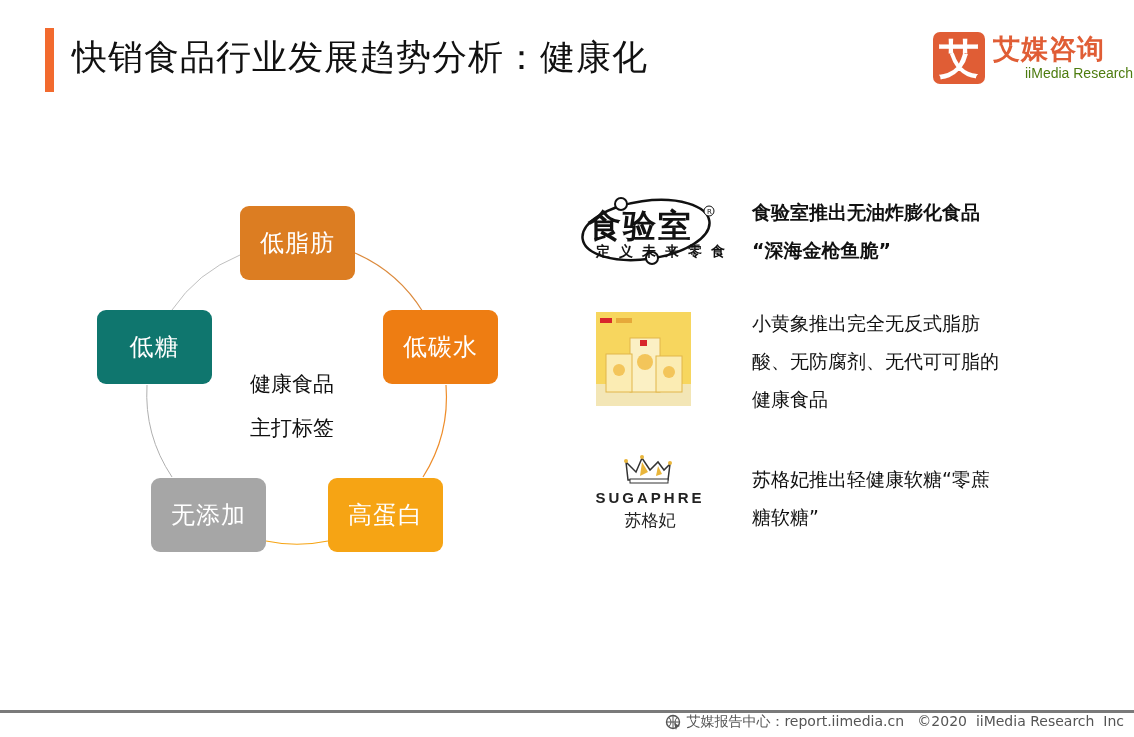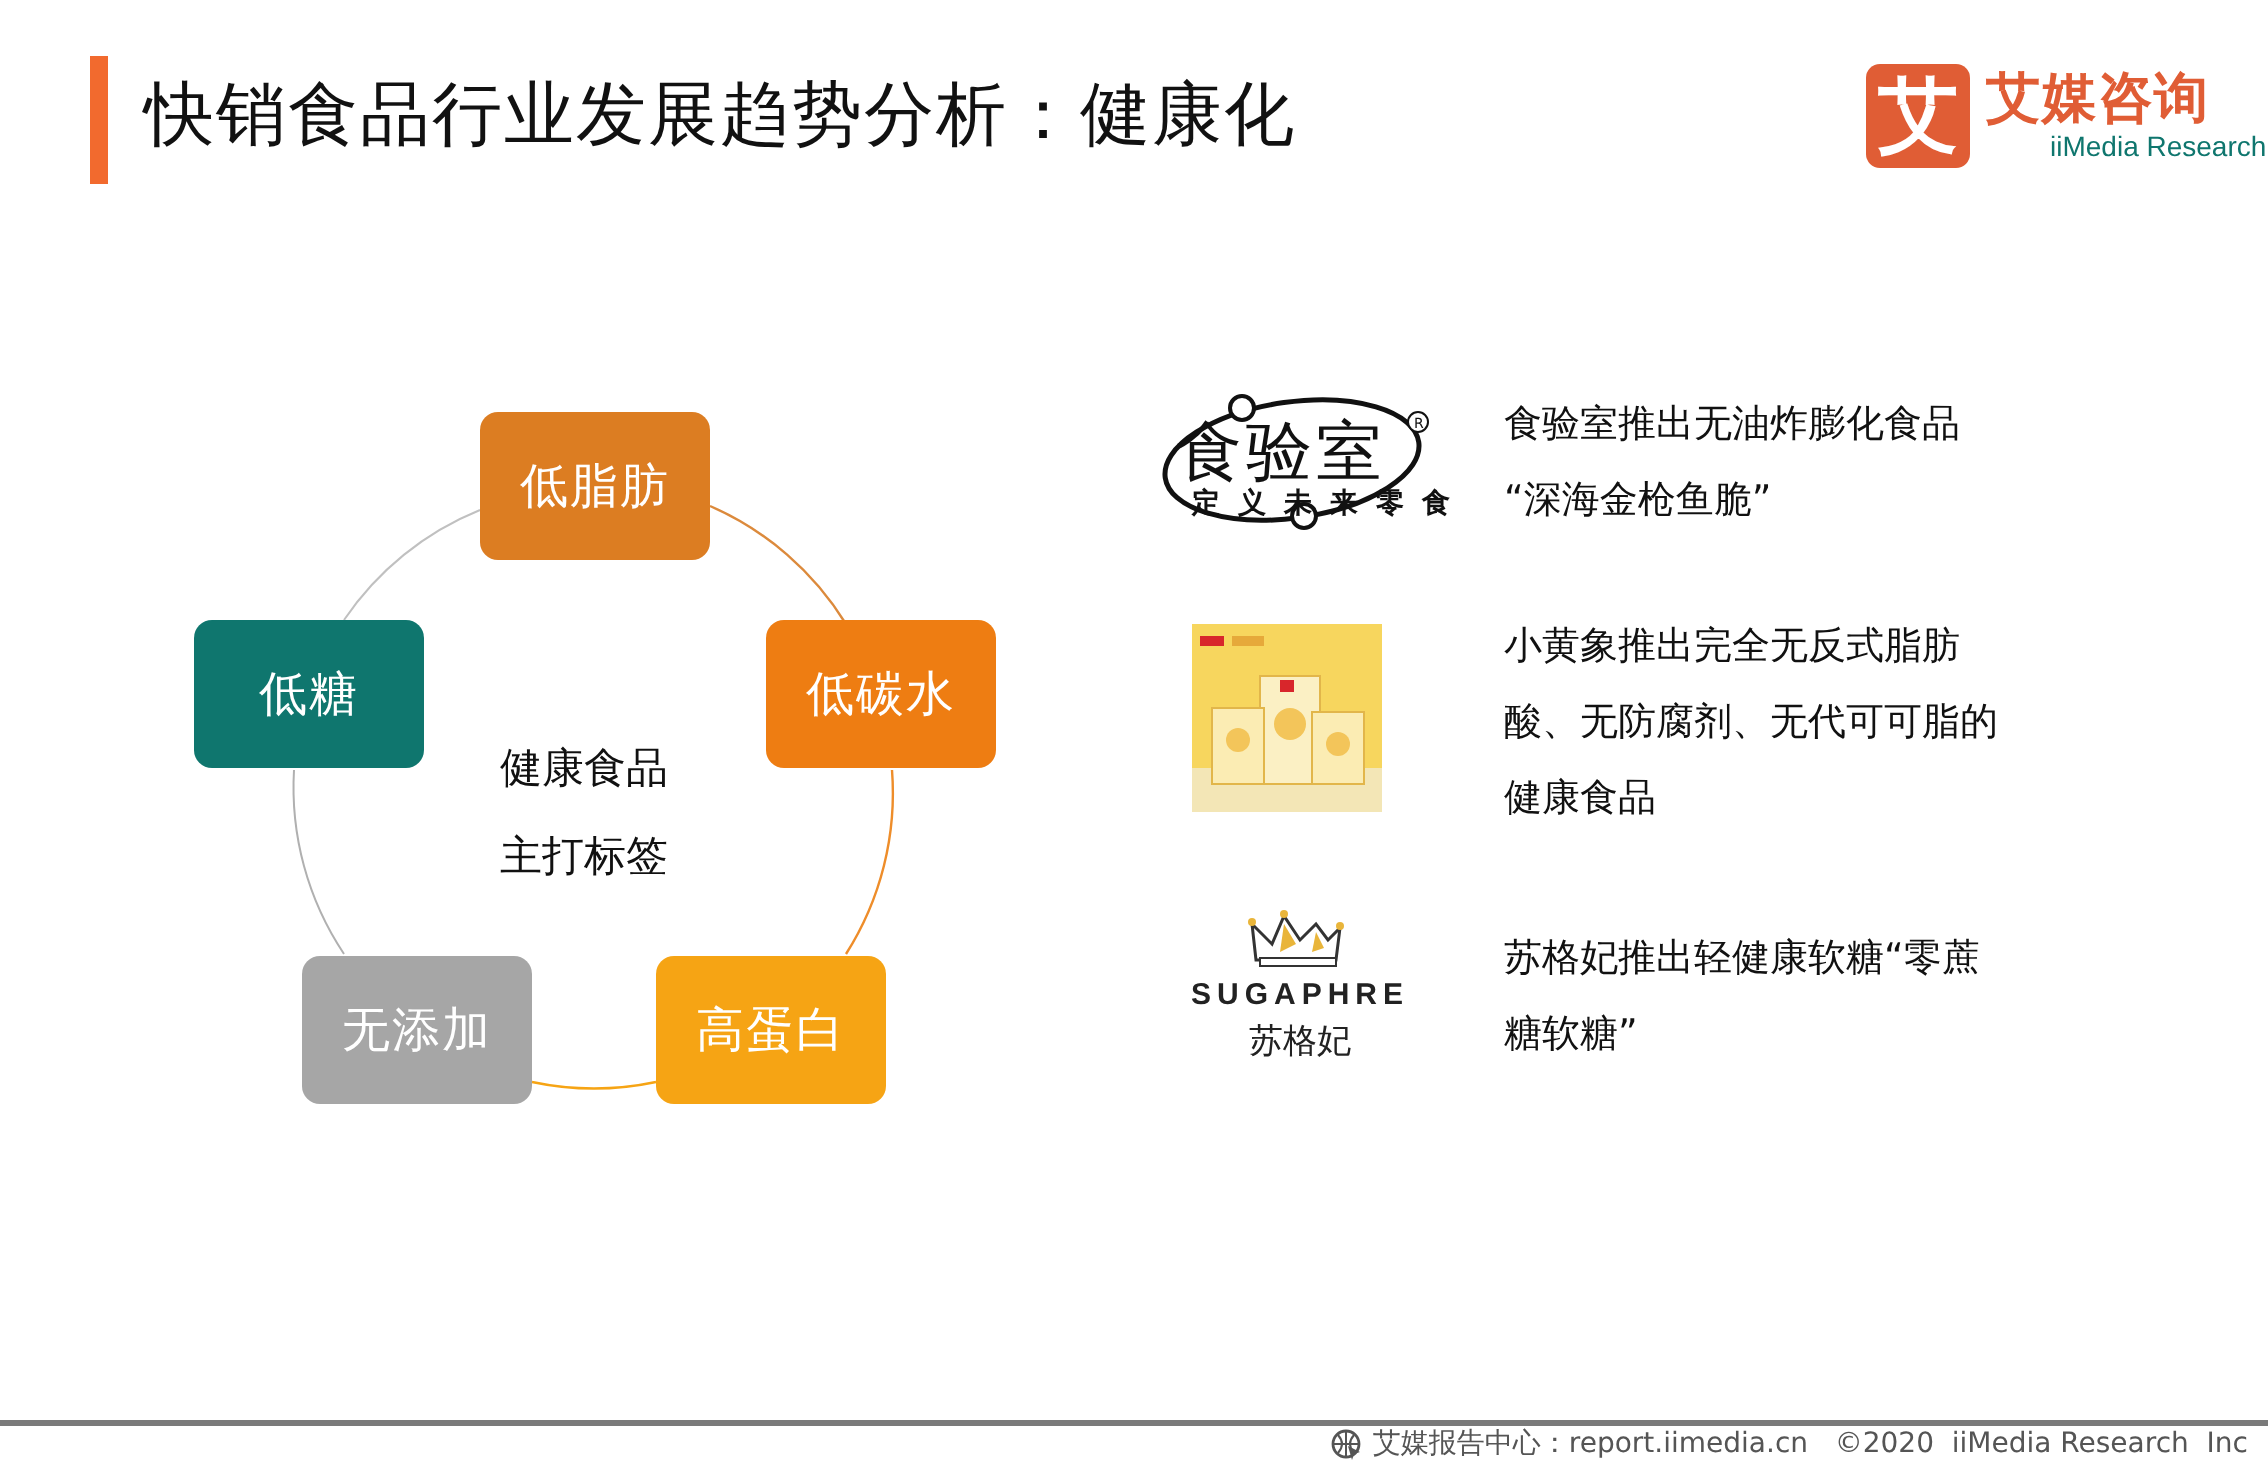--- a/index.html
+++ b/index.html
@@ -8,21 +8,21 @@
       background: #ffffff;
       font-family: "DejaVu Sans", "Liberation Sans", sans-serif;
       color: #111;
     }
     .title-accent { position: absolute; left: 45px; top: 28px; width: 9px; height: 64px; background: #f26a2e; }
     .page-title { position: absolute; left: 72px; top: 34px; font-size: 35px; font-weight: 500; color: #111; letter-spacing: 1px; white-space: nowrap; }
 
     .brand { position: absolute; left: 933px; top: 32px; width: 185px; height: 52px; }
     .brand-mark { position: absolute; left: 0; top: 0; width: 52px; height: 52px; background: #e05d35; border-radius: 7px; color: #fff; font-size: 40px; font-weight: bold; line-height: 52px; text-align: center; }
     .brand-cn { position: absolute; left: 60px; top: -1px; font-size: 27px; font-weight: bold; color: #e05d35; letter-spacing: 1px; white-space: nowrap; }
-    .brand-en { position: absolute; left: 60px; top: 33px; font-size: 14px; color: #0f766e; white-space: nowrap; font-family: "Liberation Sans", sans-serif; padding-left: 32px; }
+    .brand-en { position: absolute; left: 60px; top: 33px; font-size: 14px; color: #4d7c0f; white-space: nowrap; font-family: "Liberation Sans", sans-serif; padding-left: 32px; }
 
     .cycle { position: absolute; left: 0; top: 0; width: 560px; height: 620px; }
     .cycle svg { position: absolute; left: 0; top: 0; }
     .tag-box {
       position: absolute; width: 115px; height: 74px; border-radius: 9px;
       color: #fff; font-size: 24px; display: flex; align-items: center; justify-content: center;
       letter-spacing: 1px;
     }
     .center-label { position: absolute; left: 250px; top: 362px; font-size: 21px; line-height: 44px; color: #111; text-align: right; }
 
@@ -79,24 +79,24 @@
 </div>
 
 <div class="item-logo logo-shiyanshi">
   <svg width="140" height="75">
     <ellipse cx="68" cy="38" rx="64" ry="29" fill="none" stroke="#111" stroke-width="2.5" transform="rotate(-8 68 38)"></ellipse>
     <circle cx="43" cy="12" r="6" fill="#fff" stroke="#111" stroke-width="2"></circle>
     <circle cx="74" cy="66" r="6" fill="#fff" stroke="#111" stroke-width="2"></circle>
     <circle cx="131" cy="19" r="5" fill="#fff" stroke="#111" stroke-width="1"></circle>
     <text x="129" y="22" font-size="7" fill="#111">R</text>
   </svg>
-  <div style="position:absolute; left:10px; top:12px; font-size:33px; font-weight:normal; color:#111; letter-spacing:2px; white-space:nowrap;">食验室</div>
+  <div style="position:absolute; left:10px; top:12px; font-size:33px; font-weight:bold; color:#111; letter-spacing:2px; white-space:nowrap;">食验室</div>
   <div style="position:absolute; left:18px; top:51px; font-size:14px; font-weight:bold; color:#111; letter-spacing:9px; white-space:nowrap;">定义未来零食</div>
 </div>
-<div class="item-text" style="top:193px;">
+<div class="item-text" style="top:193px;font-weight:bold;">
   <div>食验室推出无油炸膨化食品</div>
   <div>“深海金枪鱼脆”</div>
 </div>
 
 <div class="item-logo logo-xhx">
   <svg width="95" height="94">
     <rect x="0" y="0" width="95" height="94" fill="#f7d65e"></rect>
     <rect x="0" y="72" width="95" height="22" fill="#f3e6b6"></rect>
     <rect x="4" y="6" width="12" height="5" fill="#d8262b"></rect>
     <rect x="20" y="6" width="16" height="5" fill="#e6a93a"></rect>

